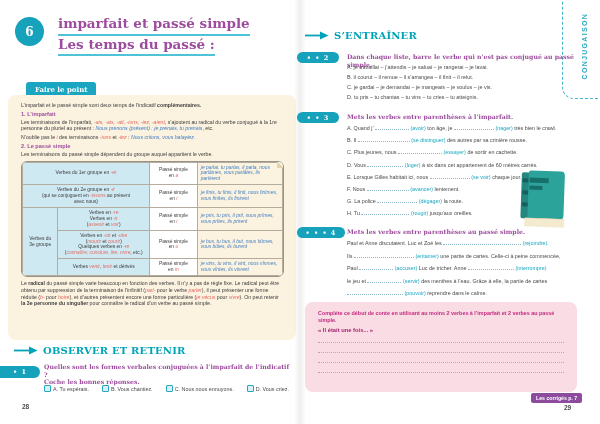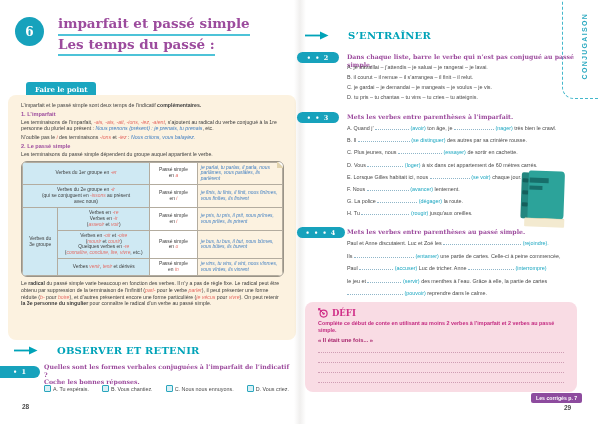--- a/index.html
+++ b/index.html
@@ -32,21 +32,21 @@
   .tbl-wrap td{border:1px solid #b3ac9f;font-size:4.9px;line-height:5.9px;padding:2px 3px;
                text-align:center;vertical-align:middle;}
   td.c1,td.c1s,td.cg{background:#cfe9f3;}
   td.cg{width:30px;}
   td.c1s{width:92px;}
   td.c2{width:44px;background:#fff;}
   td.c3{width:85px;background:#fcf2e0;color:#3f7ec2;font-style:italic;text-align:left;}
   .fold{position:absolute;right:-1px;top:-1px;width:0;height:0;
         border-top:7px solid #fff;border-left:7px solid #e3d4ae;}
 
-  .sec-head{display:flex;align-items:center;gap:19px;font:bold 10px "DejaVu Serif",serif;
+  .sec-head{display:flex;align-items:center;gap:5px;font:bold 10px "DejaVu Serif",serif;
             color:#00a3b8;letter-spacing:0.2px;}
   .obs-head{left:14px;top:345px;}
   .ent-head{left:305px;top:30px;}
 
   .badge{background:#17a2bc;color:#fff;font:bold 6.5px "DejaVu Serif",serif;
          display:flex;align-items:center;justify-content:center;letter-spacing:1px;}
   .badge1{left:0;top:366px;width:40px;height:12px;border-radius:0 7px 7px 0;}
   .badge-r{height:11px;border-radius:7px;}
   .badge2{left:297px;top:52px;width:42px;}
   .badge3{left:297px;top:112px;width:42px;}
@@ -227,29 +227,20 @@
   <div class="abs instr i4">Mets les verbes entre parenthèses au passé simple.</div>
   <div class="abs ex4-lines">
     <div class="exline"><span>Paul et Anne discutaient. Luc et Zoé les </span><span class="bl" style="width: 78px;"></span><span class="teal"> (rejoindre).</span></div>
     <div class="exline"><span>Ils </span><span class="bl" style="width: 60px;"></span><span class="teal"> (entamer)</span><span> une partie de cartes. Celle-ci à peine commencée,</span></div>
     <div class="exline"><span>Paul </span><span class="bl" style="width: 34px;"></span><span class="teal"> (accuser)</span><span> Luc de tricher. Anne </span><span class="bl" style="width: 46px;"></span><span class="teal"> (interrompre)</span></div>
     <div class="exline"><span>le jeu et </span><span class="bl" style="width: 34px;"></span><span class="teal"> (servir)</span><span> des menthes à l’eau. Grâce à elle, la partie de cartes</span></div>
     <div class="exline"><span class="bl" style="width: 56px;"></span><span class="teal"> (pouvoir)</span><span> reprendre dans le calme.</span></div>
   </div>
 
   <div class="abs defi">
-    <div class="defi-head">
-      <svg width="10" height="10" viewBox="0 0 10 10">
-        <circle cx="5.6" cy="5.6" r="3.5" fill="none" stroke="#d02e87" stroke-width="1.2"></circle>
-        <circle cx="5.6" cy="5.6" r="1.2" fill="#d02e87"></circle>
-        <line x1="1" y1="1" x2="5.6" y2="5.6" stroke="#d02e87" stroke-width="1"></line>
-        <rect x="0.1" y="0.1" width="2.3" height="2.3" fill="#d02e87"></rect>
-      </svg>
-      <span>DÉFI</span>
-    </div>
     <div class="defi-text">Complète ce début de conte en utilisant au moins 2 verbes à l’imparfait et 2 verbes au passé simple.</div>
     <div class="defi-quote">« Il était une fois... »</div>
     <div class="wline"></div>
     <div class="wline"></div>
     <div class="wline"></div>
     <div class="wline"></div>
   </div>
 
   <div class="abs corr-btn">Les corrigés p. 7</div>
   <div class="abs pnum pn-r">29</div>

